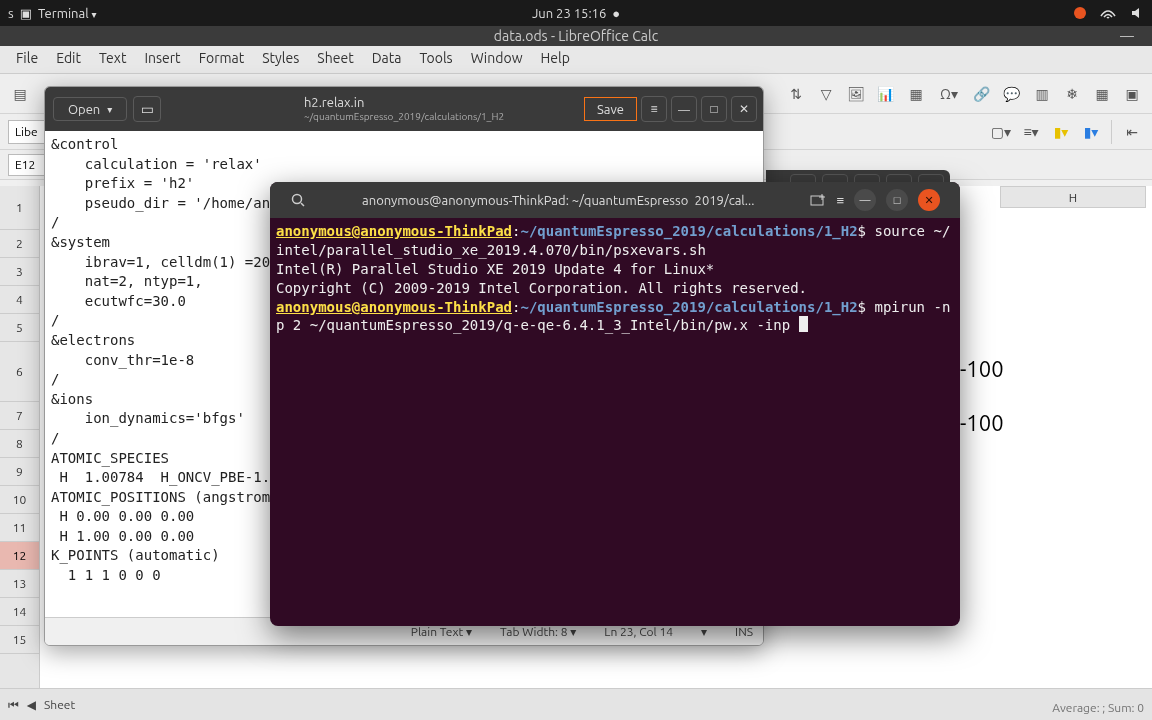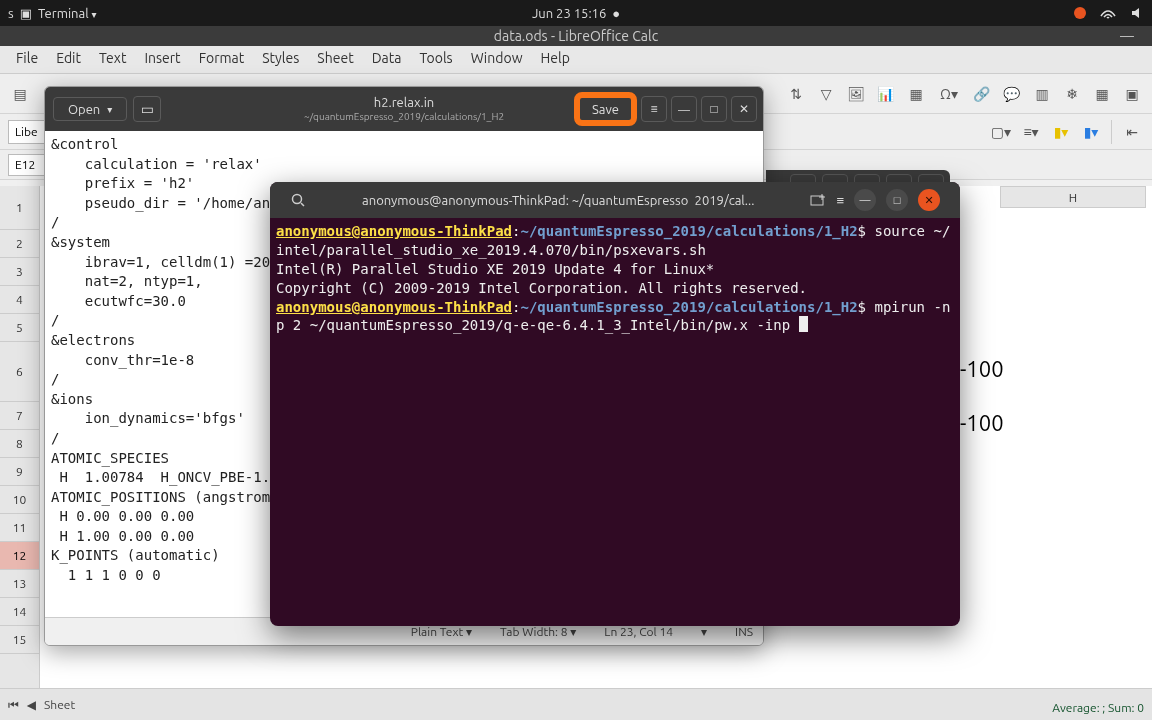--- a/index.html
+++ b/index.html
@@ -93,21 +93,21 @@
   position:absolute; left:960px; top:224px; font-size:22px; color:#000;
 }
 
 .sheet-tabs {
   position:absolute; left:0; right:0; bottom:0; height:32px;
   background:#e4e4e4; border-top:1px solid #ccc;
   display:flex; align-items:center; font-size:12px; color:#444;
   padding:0 8px; gap:8px;
 }
 .calc-status {
-  position:absolute; right:8px; bottom:6px; font-size:12px; color:#14532d;
+  position:absolute; right:8px; bottom:6px; font-size:12px; color:#737373;
 }
 
 
 .gedit {
   position:absolute; top:86px; left:44px; width:720px; height:560px;
   background:#fff; border:1px solid #999; border-radius:6px;
   box-shadow:0 6px 24px rgba(0,0,0,.35);
   display:flex; flex-direction:column;
   overflow:hidden;
 }
@@ -119,28 +119,28 @@
 .gedit-open {
   margin-left:8px; padding:4px 14px; border:1px solid #5a5a5a; border-radius:4px;
   font-size:13px; display:flex; align-items:center; gap:4px;
 }
 .gedit-newtab {
   margin-left:6px; width:28px; height:26px; border:1px solid #5a5a5a; border-radius:4px;
   display:flex; align-items:center; justify-content:center; font-size:14px;
 }
 .gedit-title {
   position:absolute; left:50%; transform:translateX(-50%);
-  text-align:center; font-size:13px; line-height:1.2;
+  text-align:left; font-size:13px; line-height:1.2;
 }
 .gedit-title .sub { font-size:10px; color:#aaa; }
 .gedit-right {
   margin-left:auto; display:flex; align-items:center; gap:4px; padding-right:6px;
 }
 .gedit-save {
-  padding:4px 12px; border:6px solid #f97316; border-radius:8px; font-size:13px;
+  padding:4px 12px; border:1px solid #f97316; border-radius:0; font-size:13px;
 }
 .gedit-ctrl {
   width:26px; height:26px; border:1px solid #5a5a5a; border-radius:4px;
   display:flex; align-items:center; justify-content:center; font-size:12px;
 }
 .gedit-body {
   flex:1; background:#fff; color:#222;
   font-family: "DejaVu Sans Mono", Menlo, monospace;
   font-size:14px; line-height:1.4;
   padding:4px 6px; white-space:pre; overflow:hidden;

